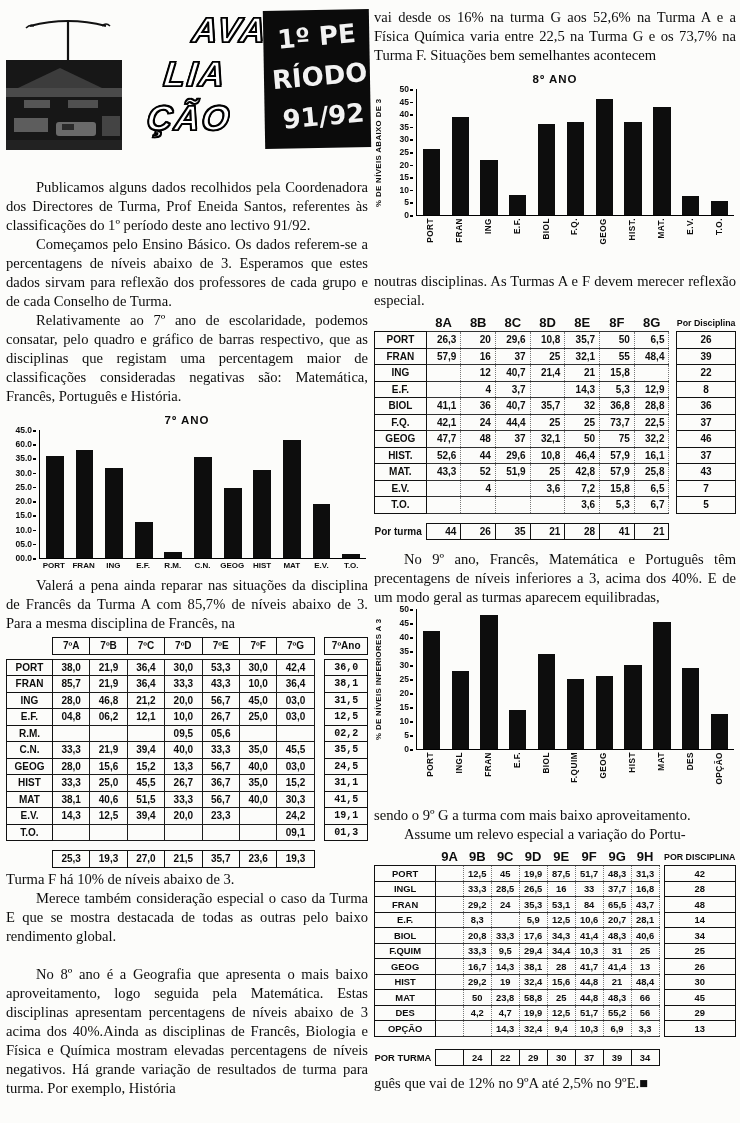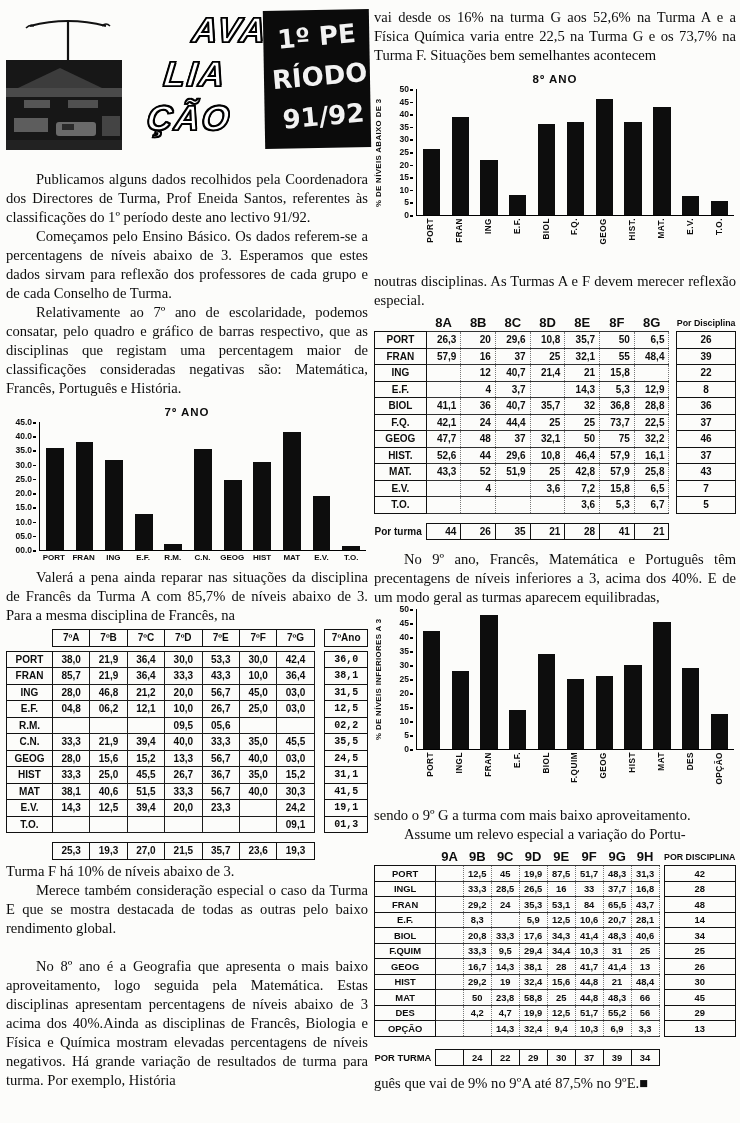--- a/index.html
+++ b/index.html
@@ -117,30 +117,30 @@
         <span class="l2">LIA</span>
         <span class="l3">ÇÃO</span>
       </div>
       <div class="periodo">
         <span class="l1">1º PE</span>
         <span class="l2">RÍODO</span>
         <span class="l3">91/92</span>
       </div>
     </div>
 
-    <p class="bt" style="margin-top:12px">Publicamos alguns dados recolhidos pela Coordenadora dos Directores de Turma, Prof Eneida Santos, referentes às classificações do 1º período deste ano lectivo 91/92.</p>
+    <p class="bt" style="margin-top:20px">Publicamos alguns dados recolhidos pela Coordenadora dos Directores de Turma, Prof Eneida Santos, referentes às classificações do 1º período deste ano lectivo 91/92.</p>
     <p class="bt">Começamos pelo Ensino Básico. Os dados referem-se a percentagens de níveis abaixo de 3. Esperamos que estes dados sirvam para reflexão dos professores de cada grupo e de cada Conselho de Turma.</p>
     <p class="bt">Relativamente ao 7º ano de escolaridade, podemos consatar, pelo quadro e gráfico de barras respectivo, que as disciplinas que registam uma percentagem maior de classificações consideradas negativas são: Matemática, Francês, Português e História.</p>
 
     <div class="chart-title">7º ANO</div>
     <div class="chart">
         <div class="ylab"></div>
         <div class="yaxis" style="height:128px">
           <div class="ytick" style="top:0.00%">45.0</div>
-          <div class="ytick" style="top:11.11%">40.0</div>
+          <div class="ytick" style="top:11.11%">60.0</div>
           <div class="ytick" style="top:22.22%">35.0</div>
           <div class="ytick" style="top:33.33%">30.0</div>
           <div class="ytick" style="top:44.44%">25.0</div>
           <div class="ytick" style="top:55.56%">20.0</div>
           <div class="ytick" style="top:66.67%">15.0</div>
           <div class="ytick" style="top:77.78%">10.0</div>
           <div class="ytick" style="top:88.89%">05.0</div>
           <div class="ytick" style="top:100.00%">00.0</div>
         </div>
         <div class="plot" style="height:128px">
@@ -848,16 +848,16 @@
               <td class="c fc">37</td>
               <td class="c fc">39</td>
               <td class="c fc">34</td>
               <td class="gap"></td>
               <td class="pc empty"></td>
             </tr>
           </tbody>
         </table>
       </div>
 
-    <p class="bt noind" style="margin-top:8px">guês que vai de 9%  no 9ºA até 87,5% no 9ºE.■</p>
+    <p class="bt noind" style="margin-top:8px">guês que vai de 12%  no 9ºA até 2,5% no 9ºE.■</p>
   </div>
 
 </div>
 
 </body></html>

